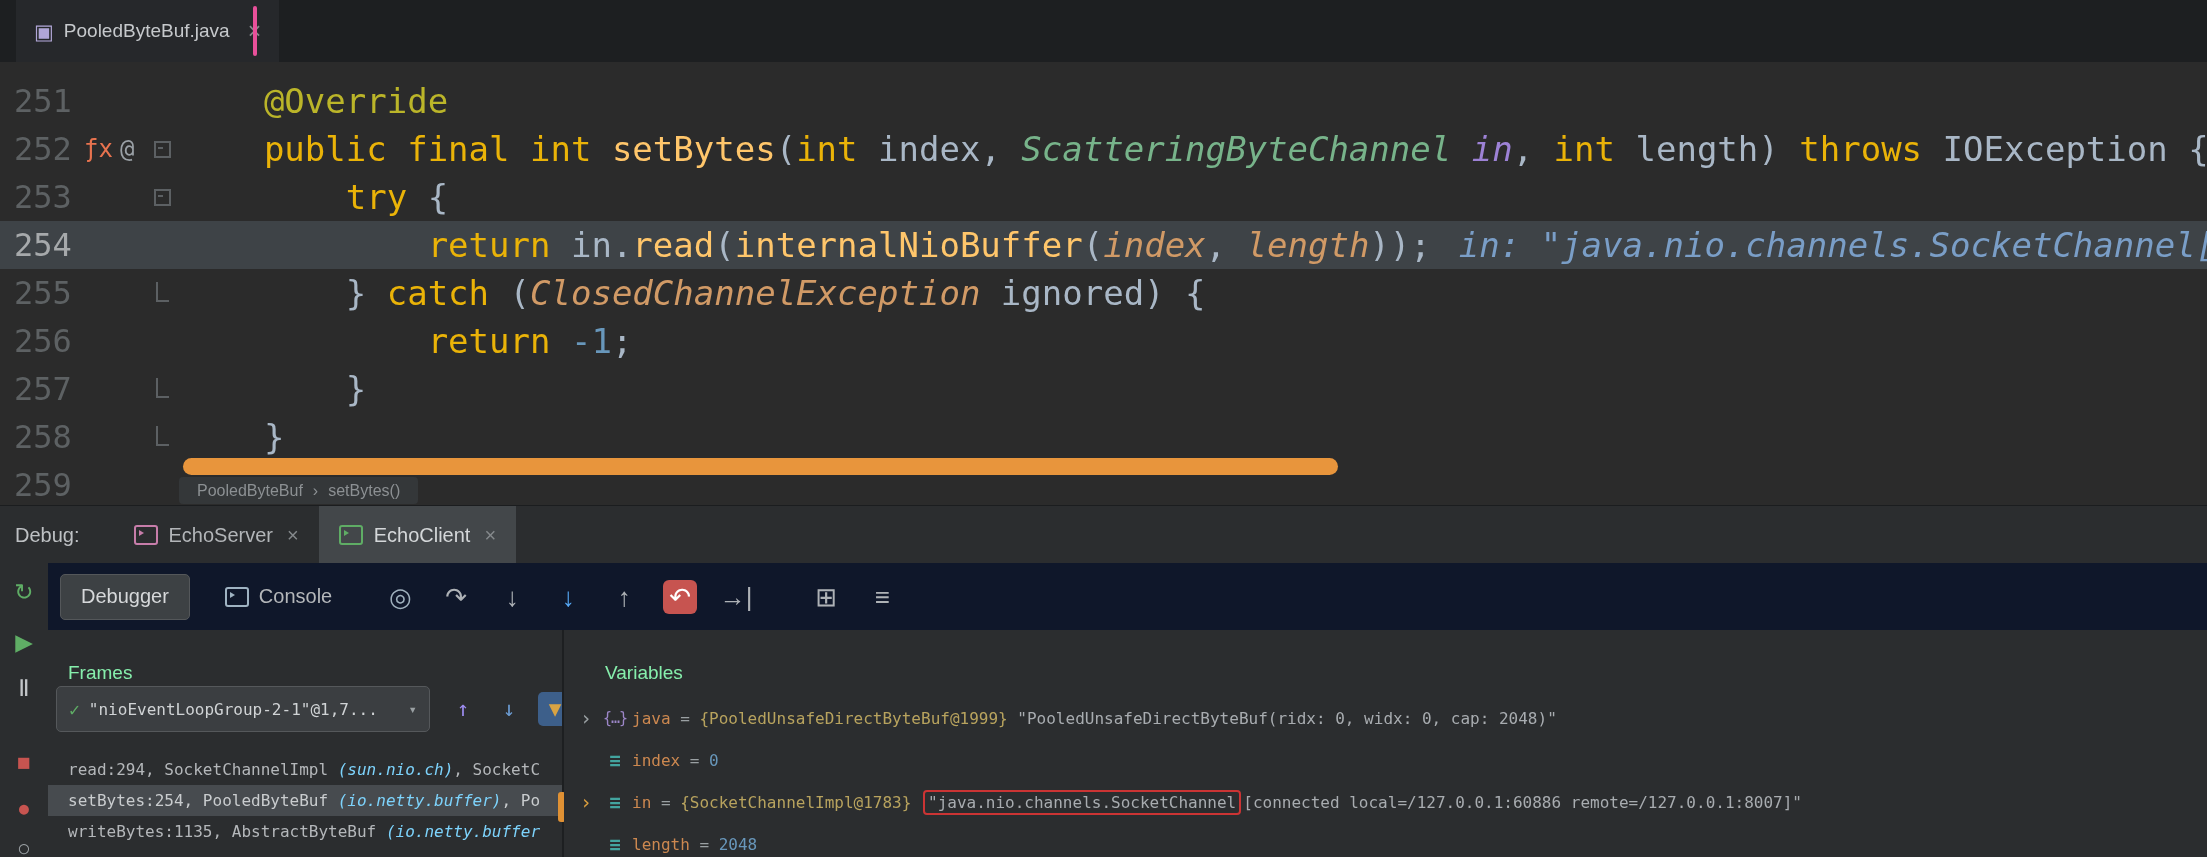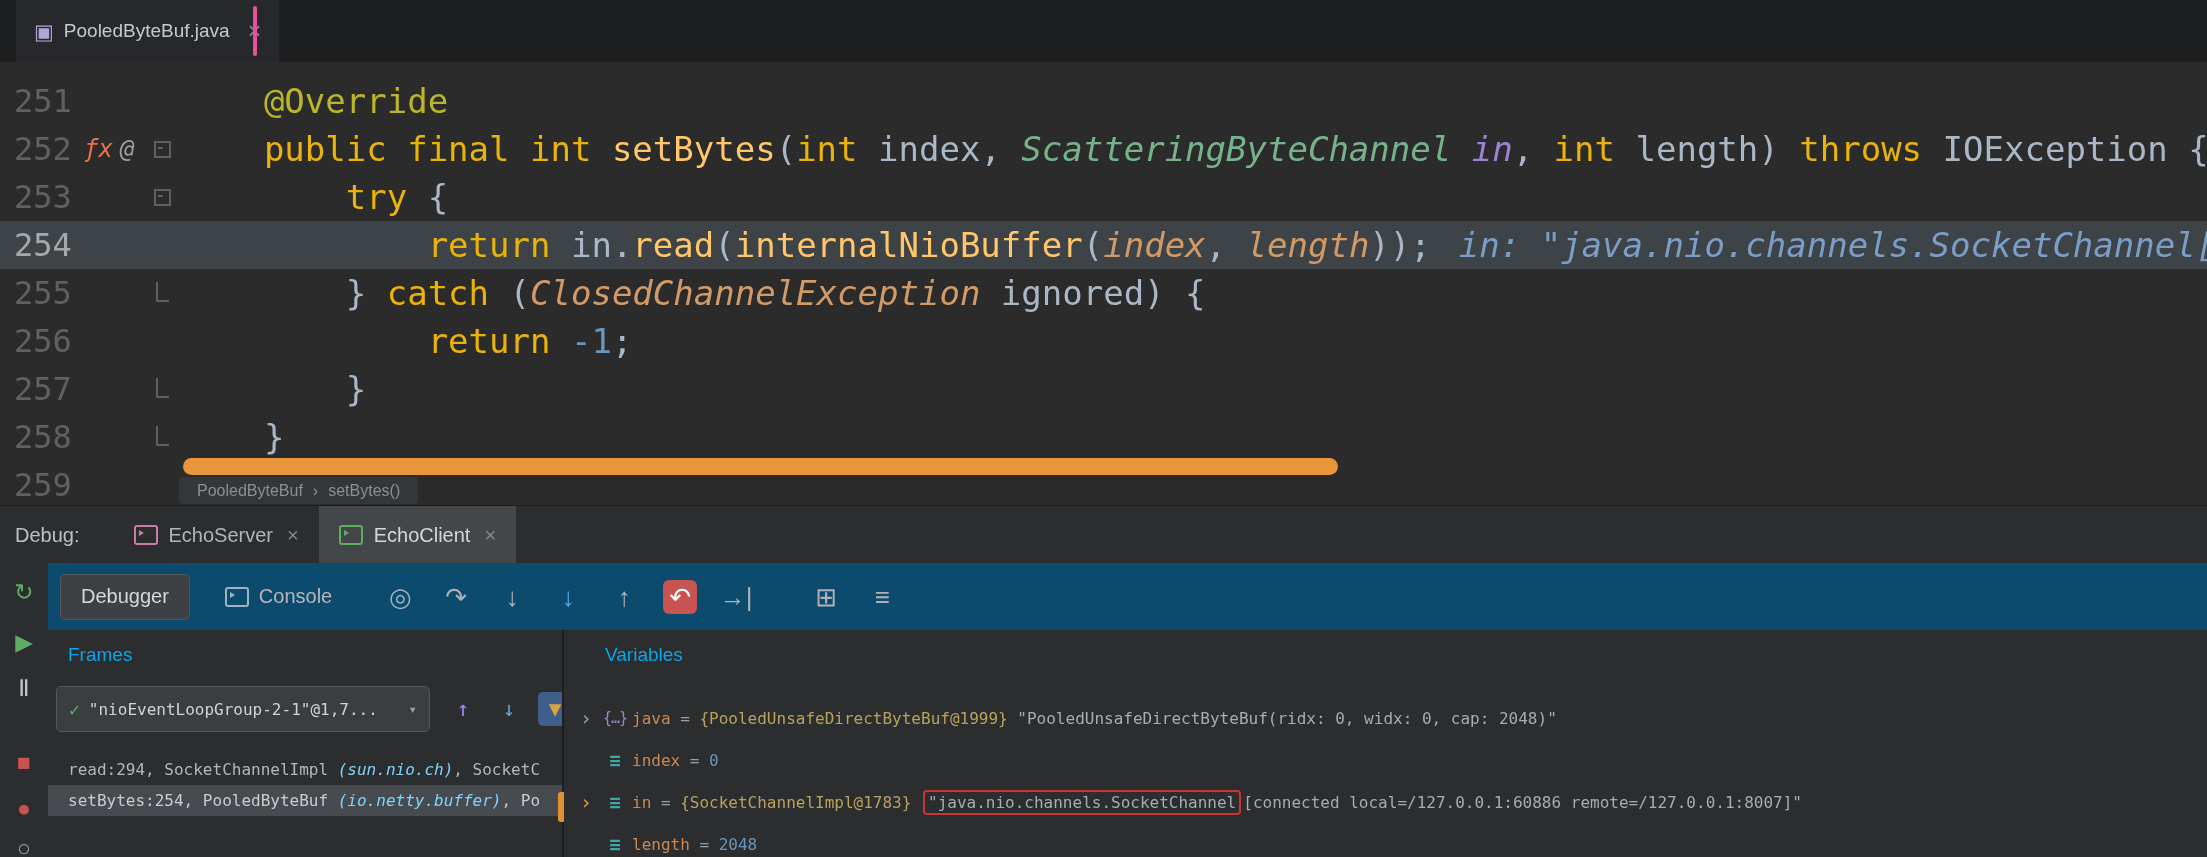--- a/index.html
+++ b/index.html
@@ -13,21 +13,21 @@
   .pink-line{position:absolute;left:253px;top:6px;width:4px;height:50px;background:#e8509a;border-radius:2px}
 
   
   .editor{position:absolute;left:0;top:62px;width:2207px;height:443px;background:#2b2b2b;overflow:hidden;font-family:"DejaVu Sans Mono",monospace;font-size:34px}
   #code-lines{position:absolute;left:0;top:15px;right:0}
   .cl{display:flex;height:48px;line-height:48px;white-space:pre}
   .cl.exec{background:#3e4347}
   .ln{width:70px;padding-left:14px;color:#5d6163;flex:0 0 auto;font-size:32px}
   .cl.exec .ln{color:#a6a9ab}
   .gicons{width:62px;flex:0 0 auto;display:flex;align-items:center;gap:7px;font-size:24px}
-  .gic{font-style:italic;line-height:1}
+  .gic{line-height:1}
   .fold{width:36px;flex:0 0 auto;position:relative}
   .fm-box{position:absolute;left:8px;top:16px;width:13px;height:13px;border:2px solid #5c6063}
   .fm-box::after{content:"";position:absolute;left:2px;top:4px;width:5px;height:2px;background:#5c6063}
   .fm-end{position:absolute;left:10px;top:13px;width:11px;height:18px;border-left:2px solid #5c6063;border-bottom:2px solid #5c6063}
   .codetext{flex:1 1 auto}
   .tk-plain{color:#a9b7c6}
   .tk-kw{color:#eab308;}
   .tk-ann{color:#bbb529}
   .tk-method{color:#ffc66b}
   .tk-iface{color:#77b38a;font-style:italic}
@@ -42,35 +42,35 @@
   .debug-top{position:absolute;left:0;top:505px;width:2207px;height:58px;background:#2b2d2f;border-top:1px solid #1b1d1f;display:flex;align-items:stretch}
   .debug-label{color:#bec1c4;font-size:20px;margin-left:15px;align-self:center}
   #session-tabs{display:flex;margin-left:34px}
   .stab{display:flex;align-items:center;gap:11px;padding:0 20px;font-size:20px;color:#b2b5b8}
   .stab.sel{background:#43474a;color:#d4d7d9}
   .stab .close{color:#85898c;font-size:20px;margin-left:3px}
   .console-icon{display:inline-block;width:20px;height:16px;border:2px solid;border-radius:3px;position:relative}
   .console-icon::after{content:"";position:absolute;left:3px;top:3px;border-left:5px solid currentColor;border-top:3px solid transparent;border-bottom:3px solid transparent}
 
   
-  .toolbar{position:absolute;left:48px;top:563px;width:2159px;height:67px;background:#0c4a6e;border-bottom:1px solid #1b1d1f;display:flex;align-items:center}
+  .toolbar{position:absolute;left:48px;top:563px;width:2159px;height:67px;background:#0f172a;border-bottom:1px solid #1b1d1f;display:flex;align-items:center}
   #view-tabs{display:flex;align-items:center;gap:14px;margin-left:12px}
   .vtab{display:flex;align-items:center;gap:10px;padding:0 20px;height:44px;font-size:20px;color:#b4b7ba;border-radius:5px;border:1px solid transparent}
   .vtab.sel{background:#3d4144;border-color:#54575a;color:#d6d8da}
   #toolbar-icons{display:flex;align-items:center;margin-left:30px;gap:22px;font-size:26px}
   .tbi{width:34px;height:34px;display:flex;align-items:center;justify-content:center;border-radius:6px;line-height:1}
   .tbi.gap{margin-left:34px}
 
   
   .left-strip{position:absolute;left:0;top:563px;width:48px;height:294px;background:#2b2d2f;border-right:1px solid #232527}
   .lsi{position:absolute;left:8px;width:32px;height:32px;display:flex;align-items:center;justify-content:center;font-size:23px;line-height:1}
 
   
   .frames{position:absolute;left:48px;top:630px;width:514px;height:227px;background:#2b2d2f;font-family:"DejaVu Sans Mono",monospace;overflow:hidden}
-  .panel-hdr{position:absolute;left:20px;top:14px;font-family:"Liberation Sans",sans-serif;font-size:19px;color:#0ea5e9}
+  .panel-hdr{position:absolute;left:20px;top:32px;font-family:"Liberation Sans",sans-serif;font-size:19px;color:#86efac}
   .thread{position:absolute;left:8px;top:56px;width:374px;height:46px;background:#3b3e41;border:1px solid #55585b;border-radius:5px;display:flex;align-items:center;gap:9px;padding:0 12px;font-size:16px;color:#d0d3d5;box-sizing:border-box}
   .thread .chk{color:#5fad65;font-size:18px}
   .thread .caret{margin-left:auto;color:#9aa0a3;font-size:14px}
   #frame-nav{position:absolute;left:398px;top:62px;display:flex;gap:12px;align-items:center}
   .fnav{width:34px;height:34px;display:flex;align-items:center;justify-content:center;font-size:21px;border-radius:5px}
   #frame-rows{position:absolute;left:0;top:124px;width:514px}
   .frow{height:31px;line-height:31px;padding-left:20px;font-size:16px;color:#b4b7ba;white-space:pre;overflow:hidden}
   .frow.sel{background:#474b4f;color:#c9ccce}
   .fpkg{font-style:italic;color:#7dd3fc}
   .divider{position:absolute;left:562px;top:630px;width:2px;height:227px;background:#1d1f21}
@@ -186,20 +186,21 @@
       <span class="caret">▾</span>
     </div>
     <div id="frame-nav">
         <span class="fnav" style="color: rgb(157, 140, 240);">↑</span>
         <span class="fnav" style="color: rgb(107, 155, 210);">↓</span>
         <span class="fnav" style="color: rgb(216, 163, 67); background: rgb(61, 95, 138);">▼</span>
       </div>
     <div id="frame-rows">
         <div class="frow"><span>read:294, SocketChannelImpl </span><span class="fpkg">(sun.nio.ch)</span><span>, SocketC</span></div>
         <div class="frow sel"><span>setBytes:254, PooledByteBuf </span><span class="fpkg">(io.netty.buffer)</span><span>, Po</span></div>
+        <div class="frow"><span>writeBytes:1135, AbstractByteBuf </span><span class="fpkg">(io.netty.buffer</span></div>
       </div>
   </div>
   <div class="divider"></div>
   <div class="orange-seg"></div>
 
   <div class="vars">
     <div class="panel-hdr">Variables</div>
     <div id="var-rows">
         <div class="vrow"><span class="vchev" style="color: rgb(154, 160, 163);">›</span><span class="vicon vicon-braces">{…}</span><span class="vs-vname">java</span><span class="vs-vdim"> = </span><span class="vs-vtype">{PooledUnsafeDirectByteBuf@1999}</span><span class="vs-vdim"> </span><span class="vs-vstr">"PooledUnsafeDirectByteBuf(ridx: 0, widx: 0, cap: 2048)"</span></div>
         <div class="vrow"><span class="vchev"></span><span class="vicon vicon-param">≡</span><span class="vs-vname">index</span><span class="vs-vdim"> = </span><span class="vs-vnum">0</span></div>

